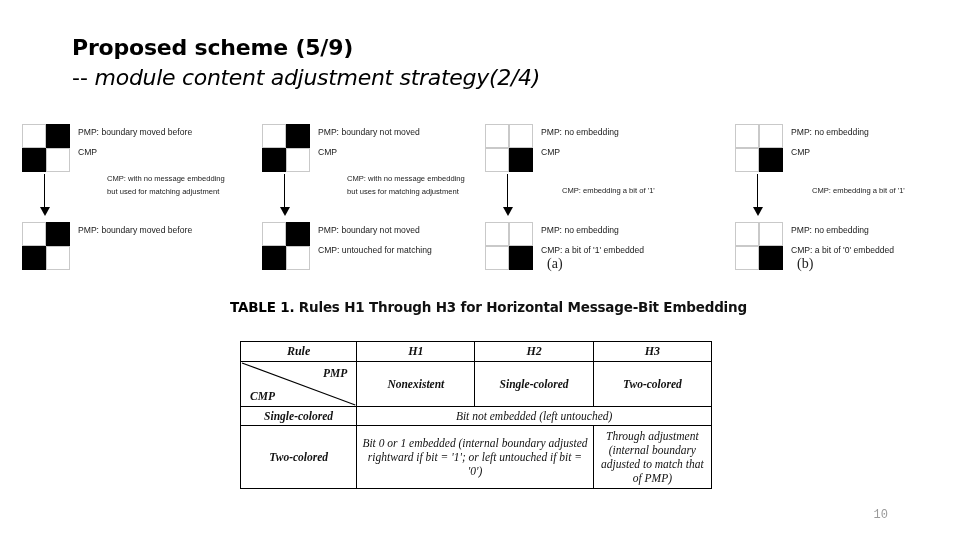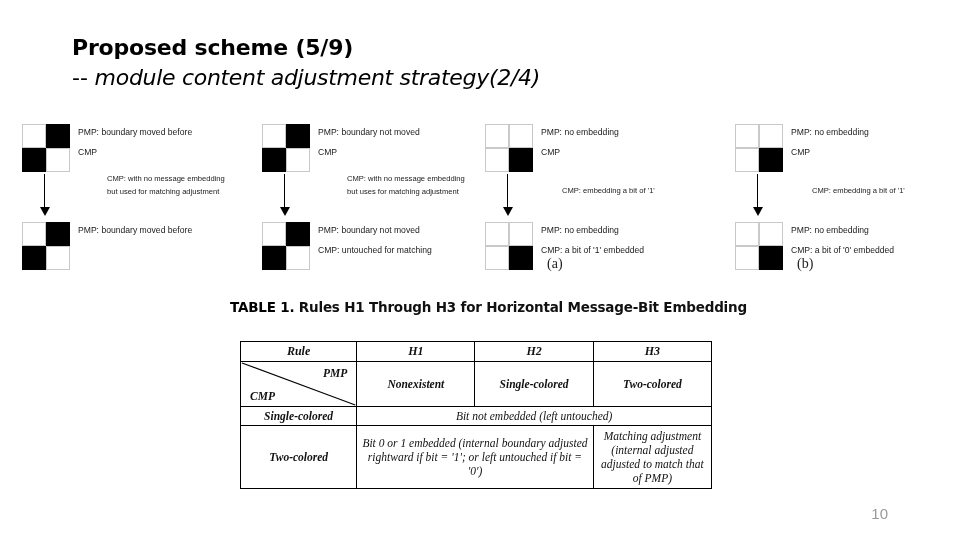--- a/index.html
+++ b/index.html
@@ -117,22 +117,22 @@
     font-weight:bold;font-size:11.5px;
   }
   .diag-cmp{
     position:absolute;left:9px;bottom:3px;
     font-weight:bold;font-size:11.5px;
   }
 
   
   #page-number{
     position:absolute;right:72px;bottom:18px;
-    font-size:15px;color:#9a9a9a;
-    font-family:Liberation Sans, sans-serif;
+    font-size:12px;color:#9a9a9a;
+    font-family:Liberation Mono, monospace;
   }
 </style>
 </head>
 <body>
 
 <div id="title-block">
   <div id="slide-title">Proposed scheme (5/9)</div>
   <div id="slide-subtitle">
     <span class="dashes">--</span>
     <span>module content adjustment strategy(2/4)</span>
@@ -304,18 +304,18 @@
         <td class="rowhdr">Single-colored</td>
         <td class="rowhdr">Two-colored</td>
       </tr>
       <tr>
         <td class="rowhdr">Single-colored</td>
         <td colspan="3">Bit not embedded (left untouched)</td>
       </tr>
       <tr>
         <td class="rowhdr">Two-colored</td>
         <td colspan="2" style="height: 58px;">Bit 0 or 1 embedded (internal boundary adjusted rightward if bit = '1'; or left untouched if bit = '0')</td>
-        <td style="height: 58px;">Matching adjustment (internal adjusted adjusted to match that of PMP)</td>
+        <td style="height: 58px;">Through adjustment (internal boundary adjusted to match that of PMP)</td>
       </tr>
     </tbody>
 </table>
 
 <div id="page-number">10</div>
 
 </body></html>

